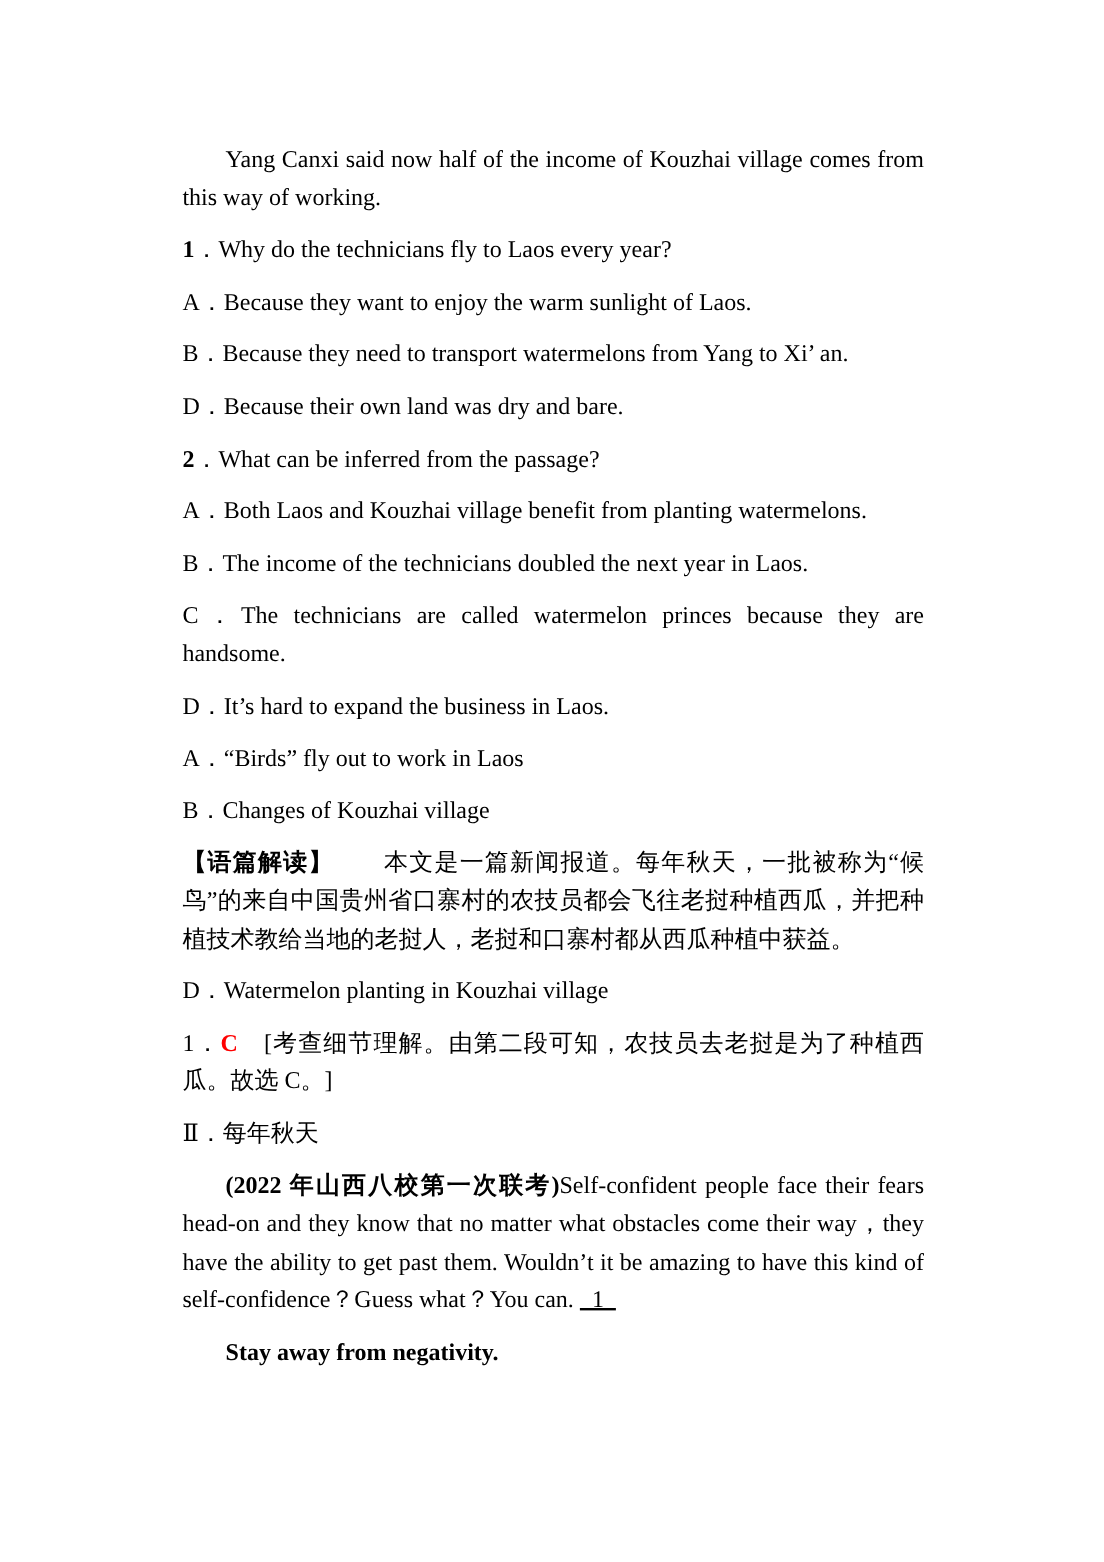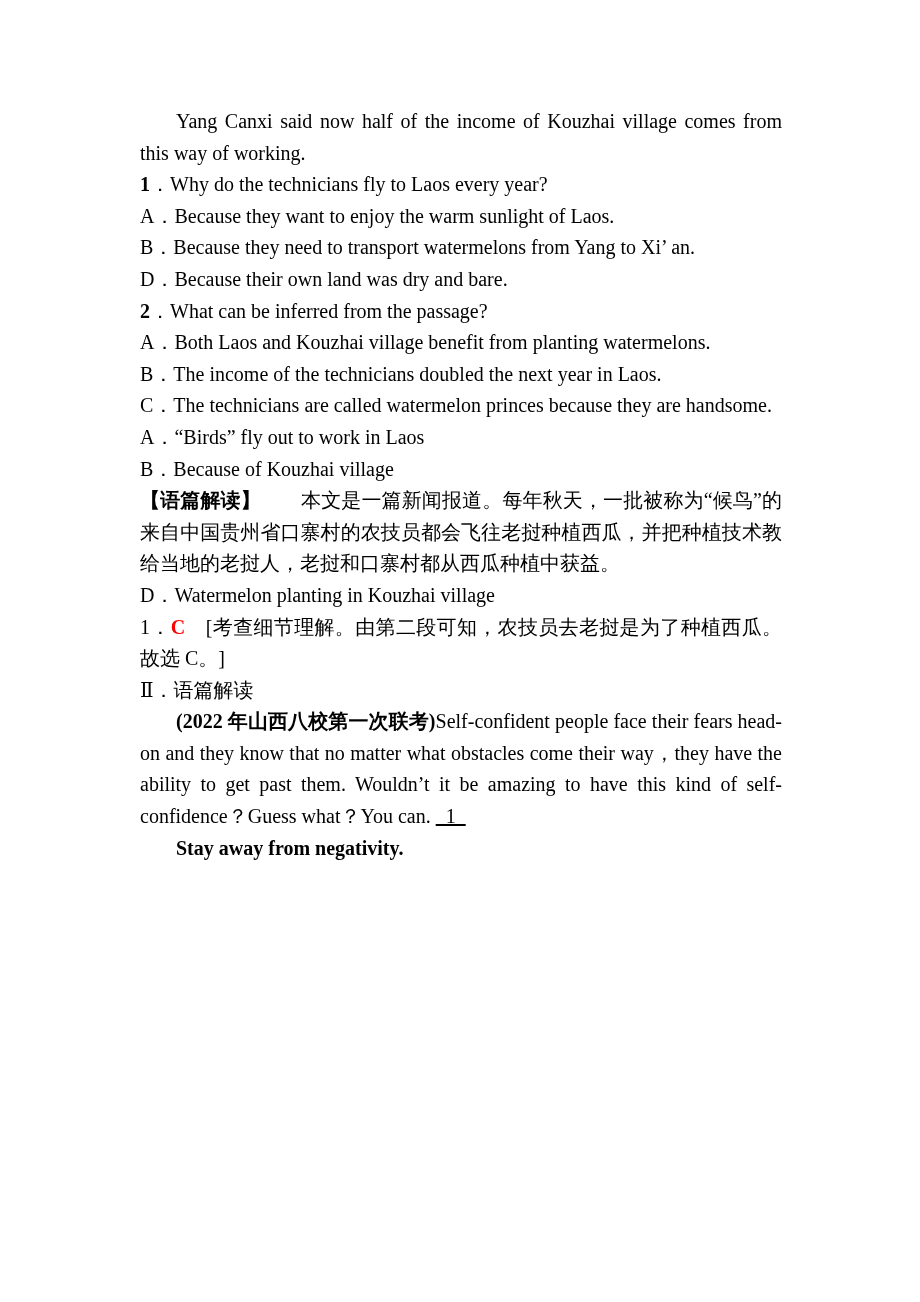--- a/index.html
+++ b/index.html
@@ -15,41 +15,42 @@
     color: #000000;
   }
   .doc {
     position: absolute;
     left: 140px;
     top: 106px;
     width: 642px;
     font-size: 20px;
     line-height: 31.6px;
   }
-  p.para { margin: 0; padding: 0; text-align: justify; }
+  p.para { margin: 12px; padding: 0; text-align: justify; }
   p.para.indent { text-indent: 36px; }
   .bold { font-weight: bold; }
   .underline { text-decoration: underline; }
 </style>
 </head>
 <body>
 
 <div class="page">
   <div class="doc" id="doc">
       <p class="para indent"><span>Yang Canxi said now half of the income of Kouzhai village comes from this way of working.</span></p>
       <p class="para"><span class="bold">1</span><span>．Why do the technicians fly to Laos every year?</span></p>
       <p class="para"><span>A．Because they want to enjoy the warm sunlight of Laos.</span></p>
       <p class="para"><span>B．Because they need to transport watermelons from Yang to Xi’ an.</span></p>
       <p class="para"><span>D．Because their own land was dry and bare.</span></p>
       <p class="para"><span class="bold">2</span><span>．What can be inferred from the passage?</span></p>
       <p class="para"><span>A．Both Laos and Kouzhai village benefit from planting watermelons.</span></p>
       <p class="para"><span>B．The income of the technicians doubled the next year in Laos.</span></p>
       <p class="para"><span>C．The technicians are called watermelon princes because they are handsome.</span></p>
+      <p class="para"><span>D．It’s hard to expand the business in Laos.</span></p>
       <p class="para"><span>A．“Birds” fly out to work in Laos</span></p>
-      <p class="para"><span>B．Because of Kouzhai village</span></p>
+      <p class="para"><span>B．Changes of Kouzhai village</span></p>
       <p class="para"><span class="bold">【语篇解读】</span><span>　　本文是一篇新闻报道。每年秋天，一批被称为“候鸟”的来自中国贵州省口寨村的农技员都会飞往老挝种植西瓜，并把种植技术教给当地的老挝人，老挝和口寨村都从西瓜种植中获益。</span></p>
       <p class="para"><span>D．Watermelon planting in Kouzhai village</span></p>
       <p class="para"><span>1．</span><span class="bold" style="color: rgb(255, 0, 0);">C</span><span>　[考查细节理解。由第二段可知，农技员去老挝是为了种植西瓜。故选 C。]</span></p>
-      <p class="para"><span>Ⅱ．语篇解读</span></p>
+      <p class="para"><span>Ⅱ．每年秋天</span></p>
       <p class="para indent"><span class="bold">(2022 年山西八校第一次联考)</span><span>Self-confident people face their fears head-on and they know that no matter what obstacles come their way，they have the ability to get past them. Wouldn’t it be amazing to have this kind of self-confidence？Guess what？You can. </span><span class="underline">&nbsp;&nbsp;1&nbsp;&nbsp;</span></p>
       <p class="para indent"><span class="bold">Stay away from negativity.</span></p>
     </div>
 </div>
 
 </body></html>

